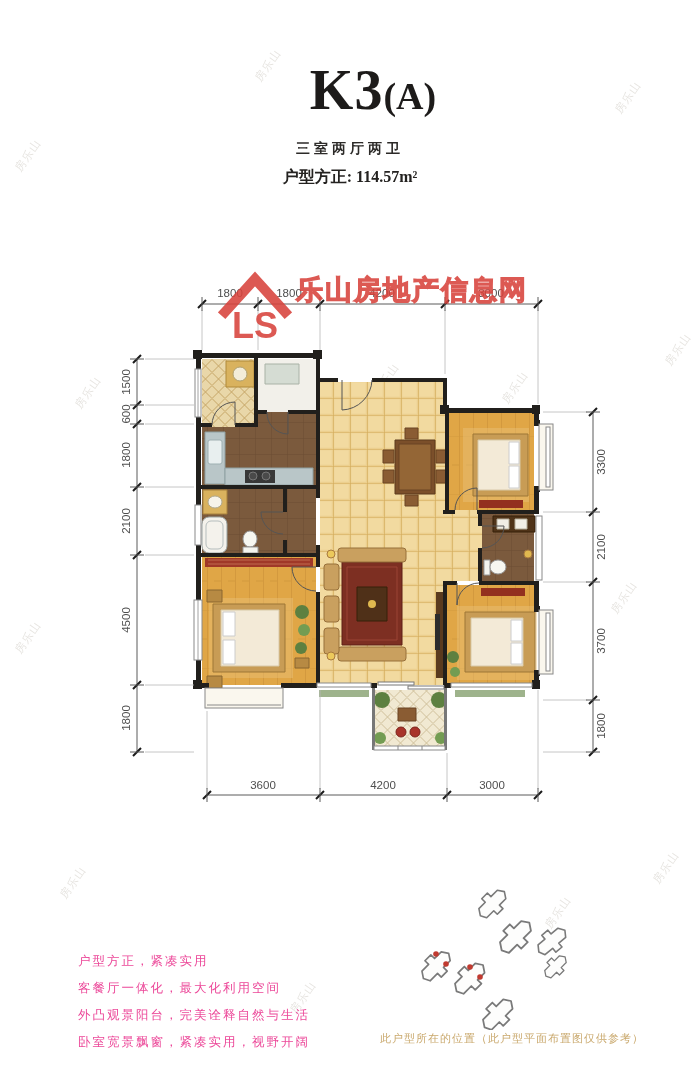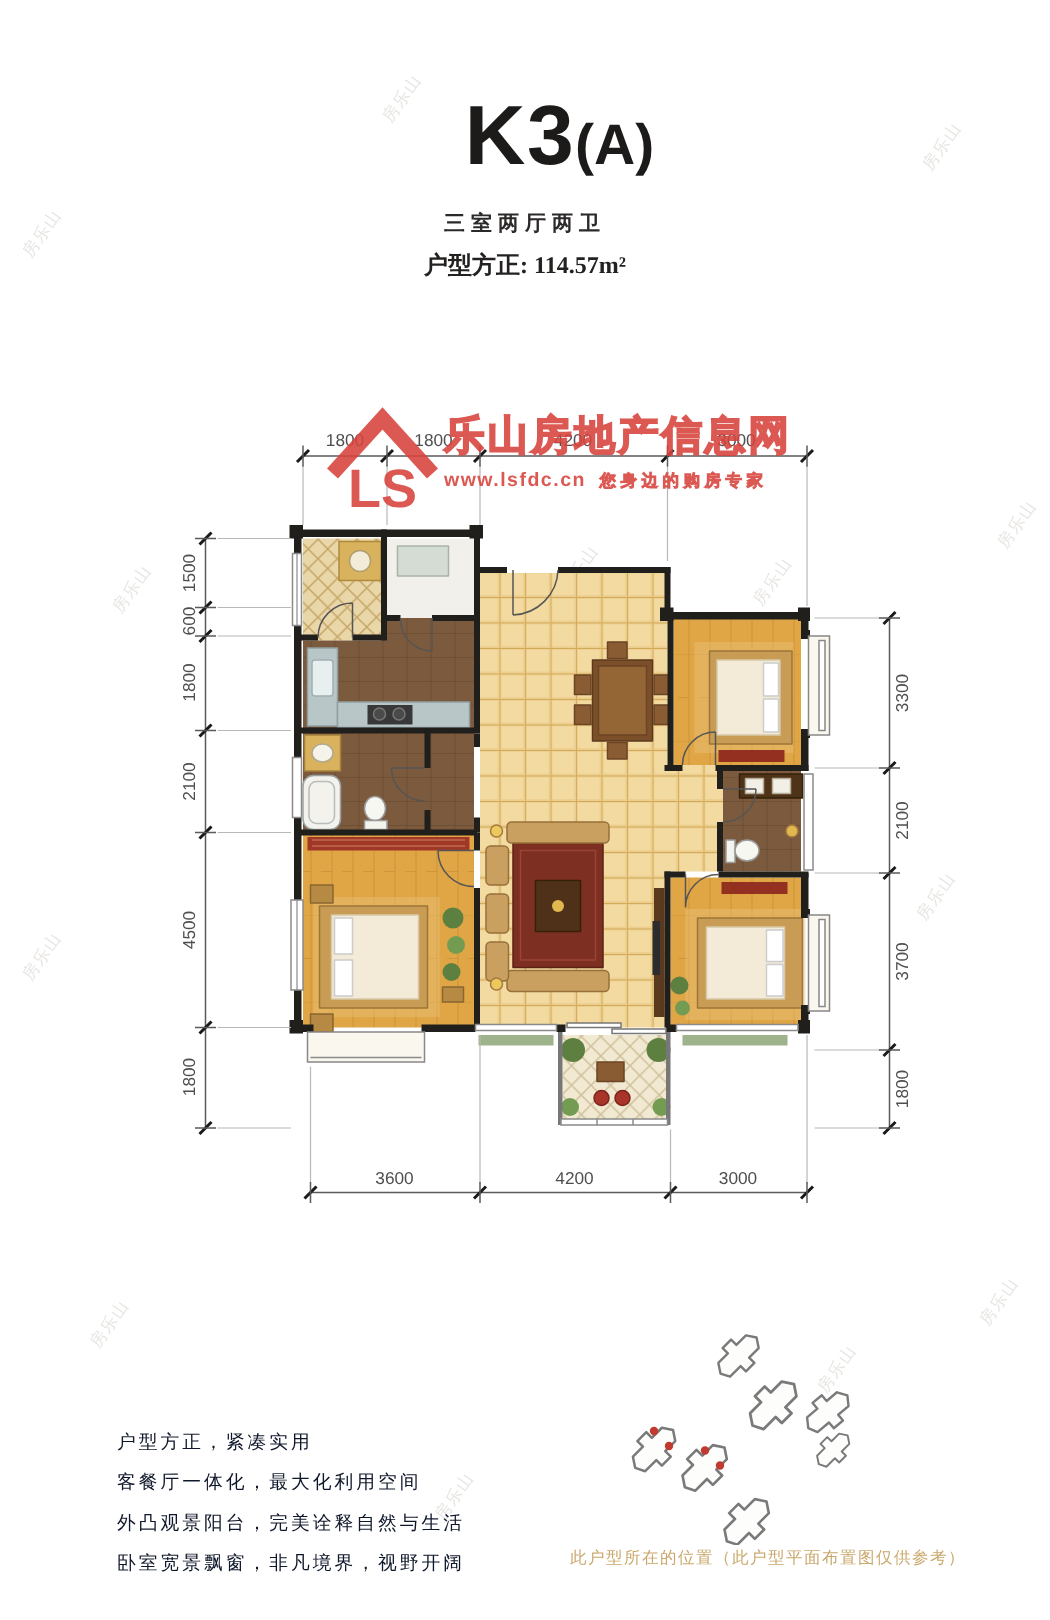--- a/index.html
+++ b/index.html
@@ -1,40 +1,40 @@
 <!DOCTYPE html>
 <html><head>
 <meta charset="utf-8">
 <style>
   html,body{margin:0;padding:0;}
   .page{position:relative;width:700px;height:1080px;background:#ffffff;overflow:hidden;
         font-family:"Liberation Sans","DejaVu Sans",sans-serif;}
   
   .header{position:absolute;top:62px;left:0;width:100%;text-align:center;color:#1d1b1a;}
-  .title{font-family:Liberation Sans, sans-serif;font-weight:700;line-height:1;padding-left:46px;}
+  .title{font-family:Liberation Serif, serif;font-weight:700;line-height:1;padding-left:46px;}
   .title .main{font-size:56px;letter-spacing:1px;}
   .title .paren{font-size:38px;font-weight:700;}
   .subtitle{margin-top:22px;font-size:14px;letter-spacing:4px;font-family:"Liberation Serif",serif;color:#2c2a28;font-weight:700;}
   .area{margin-top:9px;font-size:16px;font-weight:700;font-family:"Liberation Serif",serif;color:#242220;}
   
   .wm{position:absolute;color:#d3cfc8;font-size:11px;letter-spacing:1px;opacity:.55;
       transform:rotate(-55deg);white-space:nowrap;pointer-events:none;}
   
   .brand{position:absolute;left:218px;top:270px;display:flex;align-items:flex-start;z-index:6;opacity:.88;}
   .brand-text{margin-top:2px;margin-left:4px;}
   .brand-name{font-size:27px;font-weight:700;letter-spacing:2px;color:#fdf2ef;
               -webkit-text-stroke:1.2px #d8433c;white-space:nowrap;}
   .brand-sub{display:flex;align-items:baseline;gap:9px;margin-top:4px;}
   .brand-url{font-size:13px;font-weight:700;color:#d8433c;letter-spacing:1px;}
   .brand-tagline{font-size:11px;letter-spacing:3px;color:#fdf2ef;-webkit-text-stroke:1px #d8433c;white-space:nowrap;}
   
   .plan{position:absolute;left:95px;top:262px;z-index:2;}
   .plan text{font-family:"Liberation Sans","DejaVu Sans",sans-serif;font-size:11.5px;fill:#4f4f4f;}
   
-  .points{position:absolute;left:78px;top:948px;color:#0f172a;font-size:12.5px;
+  .points{position:absolute;left:78px;top:948px;color:#ec4899;font-size:12.5px;
           letter-spacing:2px;line-height:27px;}
   
   .siteplan{position:absolute;left:398px;top:872px;z-index:2;}
   .site-caption{position:absolute;left:380px;top:1031px;width:280px;
                 color:#c9a86c;font-size:11px;letter-spacing:1px;}
 </style>
 </head>
 <body>
 
 <div class="page">
@@ -61,24 +61,20 @@
     <div class="area">户型方正: 114.57m²</div>
   </div>
 
   <div class="brand">
     <svg width="74" height="76" viewBox="0 0 74 76">
       <path d="M7,42 L37,9 L67,42" fill="none" stroke="#d8433c" stroke-width="10" stroke-linecap="square"></path>
       <text x="37" y="68" text-anchor="middle" font-size="36" font-weight="bold" fill="#d8433c" font-family="Liberation Sans, sans-serif">LS</text>
     </svg>
     <div class="brand-text">
       <div class="brand-name">乐山房地产信息网</div>
-      <div class="brand-sub">
-        <span class="brand-url">www.lsfdc.cn</span>
-        <span class="brand-tagline">您身边的购房专家</span>
-      </div>
     </div>
   </div>
 
   <svg class="plan" width="540" height="570" viewBox="0 0 540 570">
     <defs>
       <pattern id="tile" width="17" height="17" patternUnits="userSpaceOnUse">
         <rect width="17" height="17" fill="#eccf8e"></rect>
         <rect x="1.2" y="1.2" width="14.6" height="14.6" fill="#f2daa0"></rect>
         <path d="M0,0H17M0,0V17" stroke="#d2aa58" stroke-width="1.2" fill="none"></path>
       </pattern>
@@ -381,21 +377,21 @@
         <text x="510" y="379" text-anchor="middle" transform="rotate(-90 510 379)">3700</text>
         <text x="510" y="464" text-anchor="middle" transform="rotate(-90 510 464)">1800</text>
       </g>
     </g>
   </svg>
 
   <div class="points">
     <div>户型方正，紧凑实用</div>
     <div>客餐厅一体化，最大化利用空间</div>
     <div>外凸观景阳台，完美诠释自然与生活</div>
-    <div>卧室宽景飘窗，非凡境界，视野开阔</div>
+    <div>卧室宽景飘窗，紧凑实用，视野开阔</div>
   </div>
 
   <svg class="siteplan" width="265" height="158" viewBox="0 0 265 158">
     <defs>
       <g id="bldg">
         <path d="M-21,-6 h9 v-5 h8 v5 h9 l4,6 -4,6 h-9 v5 h-8 v-5 h-10 l-3,-6 z" fill="#fdfdfc" stroke="#7a7a7a" stroke-width="1.6" stroke-linejoin="round"></path>
       </g>
     </defs>
     <g>
       <use href="#bldg" transform="translate(100,26) rotate(-45)"></use>

